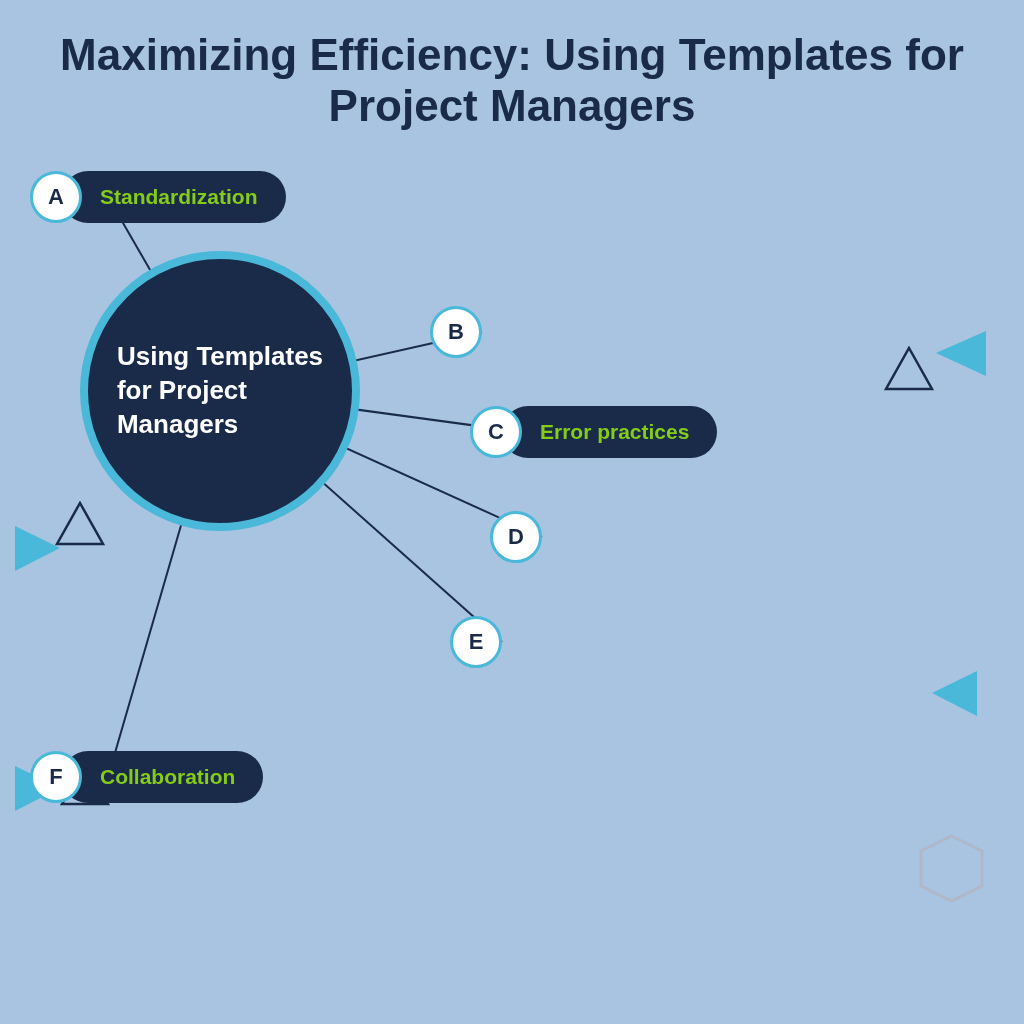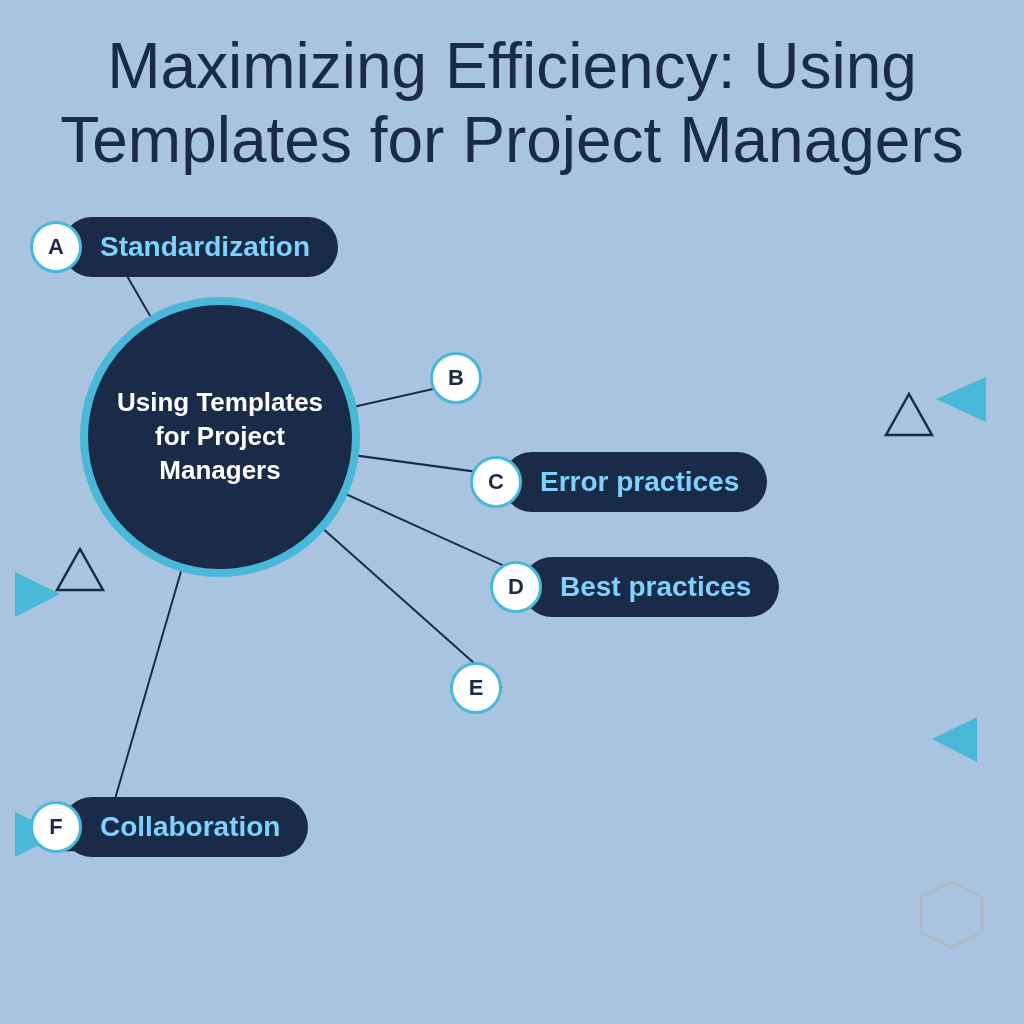--- a/index.html
+++ b/index.html
@@ -19,22 +19,22 @@
       position: relative;
     }
 
     
     .title-area {
       text-align: center;
       padding: 30px 60px 20px;
     }
 
     .main-title {
-      font-size: 64px;
-      font-weight: 400;
+      font-size: 44px;
+      font-weight: 700;
       color: #1a2b4a;
       line-height: 1.15;
     }
 
     
     .diagram-area {
       position: relative;
       width: 100%;
       height: 780px;
     }
@@ -45,21 +45,21 @@
       left: 80px;
       top: 100px;
       width: 280px;
       height: 280px;
       border-radius: 50%;
       background: #1a2b4a;
       border: 8px solid #4ab8d8;
       display: flex;
       align-items: center;
       justify-content: center;
-      text-align: center;
+      text-align: left;
       z-index: 10;
     }
 
     .central-circle-text {
       color: white;
       font-size: 26px;
       font-weight: bold;
       line-height: 1.3;
       padding: 10px;
     }
@@ -94,22 +94,22 @@
       justify-content: center;
       font-size: 22px;
       font-weight: bold;
       color: #1a2b4a;
       flex-shrink: 0;
       z-index: 2;
     }
 
     .pill-label {
       background: #1a2b4a;
-      color: #7dd3fc;
-      font-size: 28px;
+      color: #84cc16;
+      font-size: 21px;
       font-weight: 600;
       padding: 14px 28px 14px 38px;
       border-radius: 30px;
       margin-left: -20px;
       white-space: nowrap;
     }
 
     
     .item-a {
       top: 20px;
@@ -187,21 +187,20 @@
       <div class="pill-badge">B</div>
     </div>
 
     <div class="pill-item item-c">
       <div class="pill-badge">C</div>
       <div class="pill-label">Error practices</div>
     </div>
 
     <div class="pill-item item-d">
       <div class="pill-badge">D</div>
-      <div class="pill-label">Best practices</div>
     </div>
 
     <div class="pill-item item-e">
       <div class="pill-badge">E</div>
     </div>
 
     <div class="pill-item item-f">
       <div class="pill-badge">F</div>
       <div class="pill-label">Collaboration</div>
     </div>

